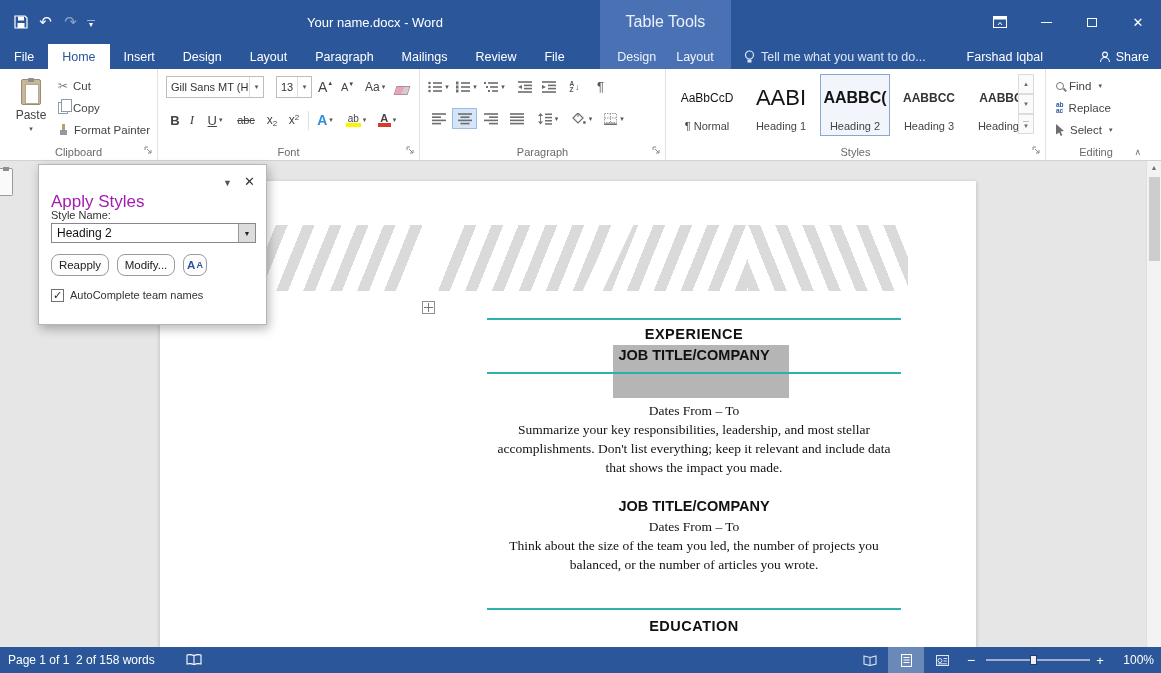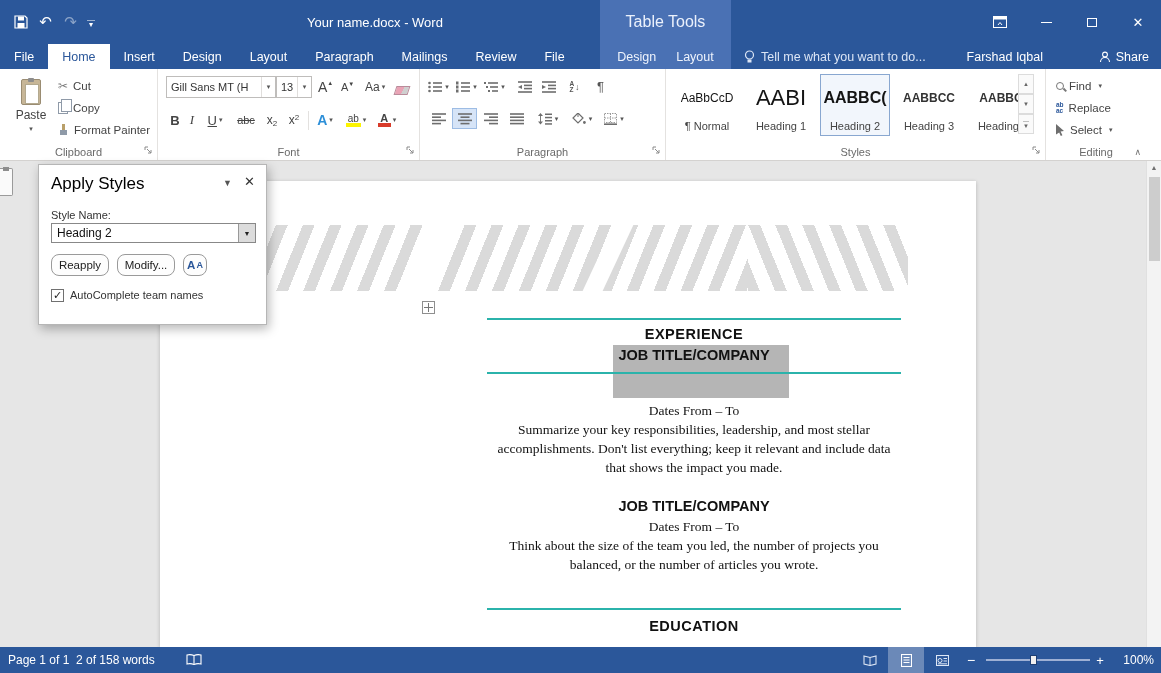--- a/index.html
+++ b/index.html
@@ -94,21 +94,21 @@
   
   #g-edit{left:1046px;width:100px;border-right:none}
   .erow{position:absolute;left:10px;height:18px;display:flex;align-items:center;gap:5px;font-size:11.5px;color:#444;white-space:nowrap}
   .mag{width:8px;height:8px;border:1.5px solid #777;border-radius:50%;position:relative}
   .mag:after{content:"";position:absolute;left:6px;top:6px;width:4px;height:1.5px;background:#777;transform:rotate(45deg)}
   .rep{display:flex;flex-direction:column;font-size:6.5px;line-height:6px;color:#2b579a;font-weight:bold}
   #collapse-ribbon{position:absolute;right:20px;bottom:3px;font-size:9px;color:#777}
 
   
   #applystyles{position:absolute;left:38px;top:164px;width:229px;height:161px;background:#fff;border:1px solid #b6b6b6;box-shadow:2px 4px 10px rgba(0,0,0,.28);z-index:40}
-  #as-title{position:absolute;left:12px;top:9px;font-size:17px;color:#000000}
+  #as-title{position:absolute;left:12px;top:27px;font-size:17px;color:#a21caf}
   #as-chev{position:absolute;right:34px;top:13px;font-size:9px;color:#555}
   #as-close{position:absolute;right:11px;top:9px;font-size:13px;color:#333}
   #as-label{position:absolute;left:12px;top:44px;font-size:11px;color:#333}
   #as-combo{position:absolute;left:12px;top:58px;width:205px;height:20px;border:1px solid #888;background:#fff;display:flex;align-items:center;font-size:12px;color:#111}
   #as-combo .val{flex:1;padding-left:5px}
   #as-combo .dd{width:17px;height:100%;background:#dcdcdc;border-left:1px solid #999;display:flex;align-items:center;justify-content:center;font-size:7px;color:#222}
   .as-btn{position:absolute;top:89px;height:22px;border:1px solid #9a9a9a;background:#fdfdfd;border-radius:8px;font-size:11.5px;color:#222;display:flex;align-items:center;justify-content:center}
   #as-reapply{left:12px;width:58px}
   #as-modify{left:78px;width:58px}
   #as-stylesbtn{left:144px;width:24px;color:#2b579a;font-weight:bold}
@@ -269,21 +269,21 @@
     </div>
     <div class="grp-label">Clipboard</div>
     <div class="launcher">
         <svg width="9" height="9" viewBox="0 0 9 9">
           <path d="M1 1 h3 M1 1 v3 M3 3 l4 4 M7 4 v3 h-3" fill="none" stroke="#8a8a8a"></path>
         </svg>
       </div>
   </div>
 
   <div class="grp" id="g-font">
-    <div class="combo" style="left:8px;top:7px;width:110px">
+    <div class="combo" style="left:8px;top:7px;width:98px">
       <span class="val">Gill Sans MT (H</span>
       <span class="dd">
           <span class="cv-solo">▾</span>
         </span>
     </div>
     <div class="combo" style="left:118px;top:7px;width:36px">
       <span class="val">13</span>
       <span class="dd">
           <span class="cv-solo">▾</span>
         </span>

